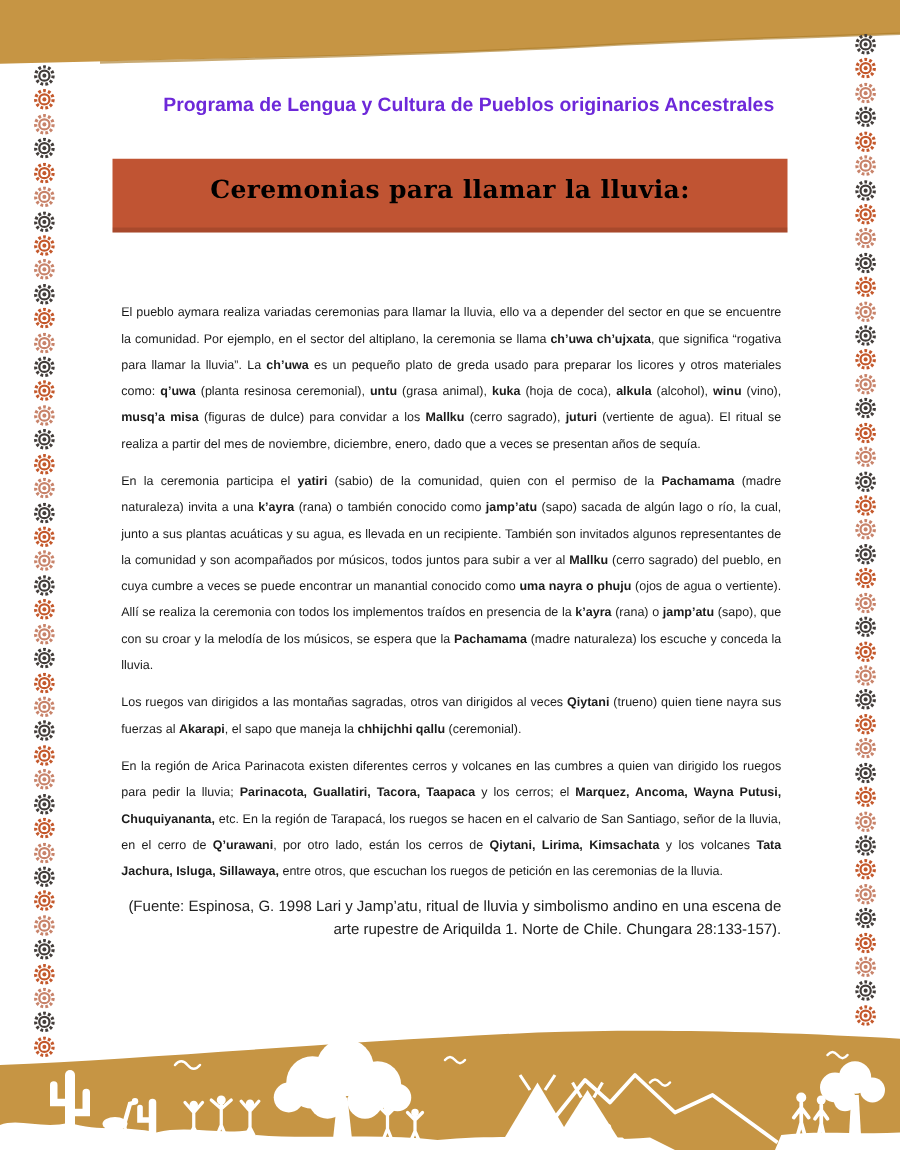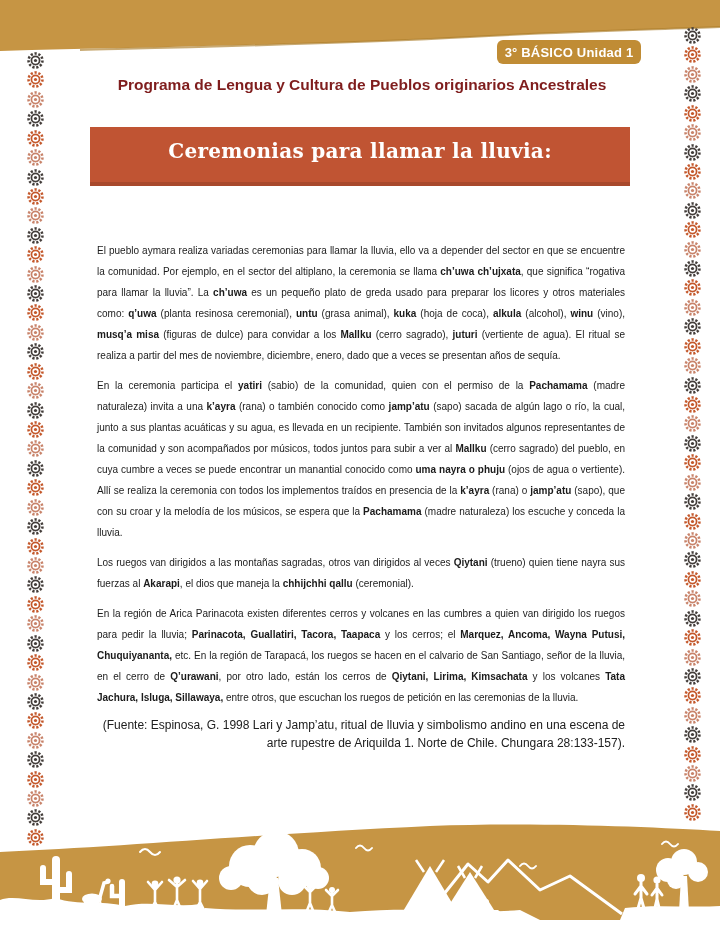--- a/index.html
+++ b/index.html
@@ -14,21 +14,21 @@
     background:var(--badge-gold,#c08c35);border-radius:6px;
     color:#ffffff;font-size:13px;font-weight:700;
     display:flex;align-items:center;justify-content:center;letter-spacing:.2px;
   }
   
   .ornament-chain{position:absolute;display:flex;flex-direction:column;justify-content:space-between;align-items:center;}
   .ornament-chain.left{left:26px;top:52px;height:794px;width:18px;}
   .ornament-chain.right{right:19px;top:27px;height:794px;width:18px;}
   .medallion{width:17px;height:17px;display:block;}
   
-  .header-text{position:absolute;left:92px;top:74px;width:540px;text-align:center;color:#7f1d1d;}
+  .header-text{position:absolute;left:105px;top:74px;width:540px;text-align:center;color:#6d28d9;}
   .header-text .line{font-size:15.5px;font-weight:700;line-height:22px;}
   
   .title-banner{
     position:absolute;left:90px;top:127px;width:540px;height:59px;
     background:var(--terracotta,#c05433);
     border-bottom:4px solid rgba(0,0,0,0.12);box-sizing:border-box;
     display:flex;align-items:center;justify-content:center;
   }
   .title-banner .title{
     font-family:"DejaVu Serif",serif;font-weight:700;font-size:20px;
@@ -45,21 +45,20 @@
 </head>
 <body>
 
 <div class="page">
 
   <svg class="top-band" viewBox="0 0 720 72" preserveAspectRatio="none">
     <path d="M0,0 H720 V27 C640,30 560,32 470,37 C340,44 160,47 0,51 Z" style="fill:var(--gold,#c69544)"></path>
     <path d="M720,27 C640,30 560,32 470,37 C340,44 200,47 80,50" style="fill:none;stroke:var(--band-edge,#aa7d2a);stroke-width:2;opacity:.65"></path>
   </svg>
 
-  <div class="unit-badge">3° BÁSICO Unidad 1</div>
 
   <div class="ornament-chain left" id="chain-left">
       <svg class="medallion" viewBox="0 0 20 20">
         <circle cx="10" cy="10" r="8.2" fill="none" stroke="#433d3a" stroke-width="3" stroke-dasharray="2.6 2.05"></circle>
         <circle cx="10" cy="10" r="4.8" fill="none" stroke="#433d3a" stroke-width="2.1"></circle>
         <circle cx="10" cy="10" r="1.9" fill="#433d3a"></circle>
       </svg>
       <svg class="medallion" viewBox="0 0 20 20">
         <circle cx="10" cy="10" r="8.2" fill="none" stroke="#c4582b" stroke-width="3" stroke-dasharray="2.6 2.05"></circle>
         <circle cx="10" cy="10" r="4.8" fill="none" stroke="#c4582b" stroke-width="2.1"></circle>
@@ -467,28 +466,28 @@
         <circle cx="10" cy="10" r="4.8" fill="none" stroke="#c4582b" stroke-width="2.1"></circle>
         <circle cx="10" cy="10" r="1.9" fill="#c4582b"></circle>
       </svg>
     </div>
 
   <div class="header-text">
     <div class="line">Programa de Lengua y Cultura de Pueblos originarios Ancestrales</div>
   </div>
 
   <div class="title-banner" id="title-banner">
-    <div class="title" style="color: #ffffff;">Ceremonias para llamar la lluvia:</div>
+    <div class="title" style="color: #000000;">Ceremonias para llamar la lluvia:</div>
   </div>
 
   <div class="article">
     <div id="article-paragraphs">
         <div class="para"><span>El pueblo aymara realiza variadas ceremonias para llamar la lluvia, ello va a depender del sector en que se encuentre la comunidad. Por ejemplo, en el sector del altiplano, la ceremonia se llama </span><b>ch’uwa ch’ujxata</b><span>, que significa “rogativa para llamar la lluvia”.  La </span><b>ch’uwa</b><span> es un pequeño plato de greda usado para preparar los licores y otros materiales como: </span><b>q’uwa</b><span> (planta resinosa ceremonial), </span><b>untu</b><span> (grasa animal), </span><b>kuka</b><span> (hoja de coca), </span><b>alkula</b><span> (alcohol), </span><b>winu</b><span> (vino), </span><b>musq’a misa</b><span> (figuras de dulce) para convidar a los </span><b>Mallku</b><span> (cerro sagrado), </span><b>juturi</b><span> (vertiente de agua). El ritual se realiza a partir del mes de noviembre, diciembre, enero, dado que a veces se presentan años de sequía.</span></div>
         <div class="para"><span>En la ceremonia participa el </span><b>yatiri</b><span> (sabio) de la comunidad, quien con el permiso de la </span><b>Pachamama</b><span> (madre naturaleza) invita a una </span><b>k’ayra</b><span> (rana) o también conocido como </span><b>jamp’atu</b><span> (sapo) sacada de algún lago o río, la cual, junto a sus plantas acuáticas y su agua, es llevada en un recipiente. También son invitados algunos representantes de la comunidad y son acompañados por músicos, todos juntos para subir a ver al </span><b>Mallku</b><span> (cerro sagrado) del pueblo, en cuya cumbre a veces se puede encontrar un manantial conocido como </span><b>uma nayra o phuju</b><span> (ojos de agua o vertiente). Allí se realiza la ceremonia con todos los implementos traídos en presencia de la </span><b>k’ayra</b><span> (rana) o </span><b>jamp’atu</b><span> (sapo), que con su croar y la melodía de los músicos, se espera que la </span><b>Pachamama</b><span> (madre naturaleza) los escuche y conceda la lluvia.</span></div>
-        <div class="para"><span>Los ruegos van dirigidos a las montañas sagradas, otros van dirigidos al veces </span><b>Qiytani</b><span> (trueno) quien tiene nayra sus fuerzas al </span><b>Akarapi</b><span>, el dios que maneja la </span><b>chhijchhi qallu</b><span> (ceremonial).</span></div>
+        <div class="para"><span>Los ruegos van dirigidos a las montañas sagradas, otros van dirigidos al veces </span><b>Qiytani</b><span> (trueno) quien tiene nayra sus fuerzas al </span><b>Akarapi</b><span>, el sapo que maneja la </span><b>chhijchhi qallu</b><span> (ceremonial).</span></div>
         <div class="para"><span>En la región de Arica Parinacota existen diferentes cerros y volcanes en las cumbres a quien van dirigido los ruegos para pedir la lluvia; </span><b>Parinacota, Guallatiri, Tacora, Taapaca</b><span> y los cerros; el </span><b>Marquez, Ancoma, Wayna Putusi, Chuquiyananta,</b><span> etc.  En la región de Tarapacá, los ruegos se hacen en el calvario de San Santiago, señor de la lluvia, en el cerro de </span><b>Q’urawani</b><span>, por otro lado, están los cerros de </span><b>Qiytani, Lirima, Kimsachata</b><span> y los volcanes </span><b>Tata Jachura, Isluga, Sillawaya,</b><span> entre otros, que escuchan los ruegos de petición en las ceremonias de la lluvia.</span></div>
       </div>
     <div class="citation">(Fuente: Espinosa, G. 1998 Lari y Jamp’atu, ritual de lluvia y simbolismo andino en una escena de arte rupestre de Ariquilda 1. Norte de Chile. Chungara 28:133-157).</div>
   </div>
 
   <svg class="footer-art" viewBox="0 0 720 112" preserveAspectRatio="none">
 
     <path d="M0,32 C120,27 260,14 430,6 C540,2 650,7 720,11 L720,100 L0,100 Z" style="fill:var(--gold,#c69544)"></path>
 
     <g fill="#ffffff">

